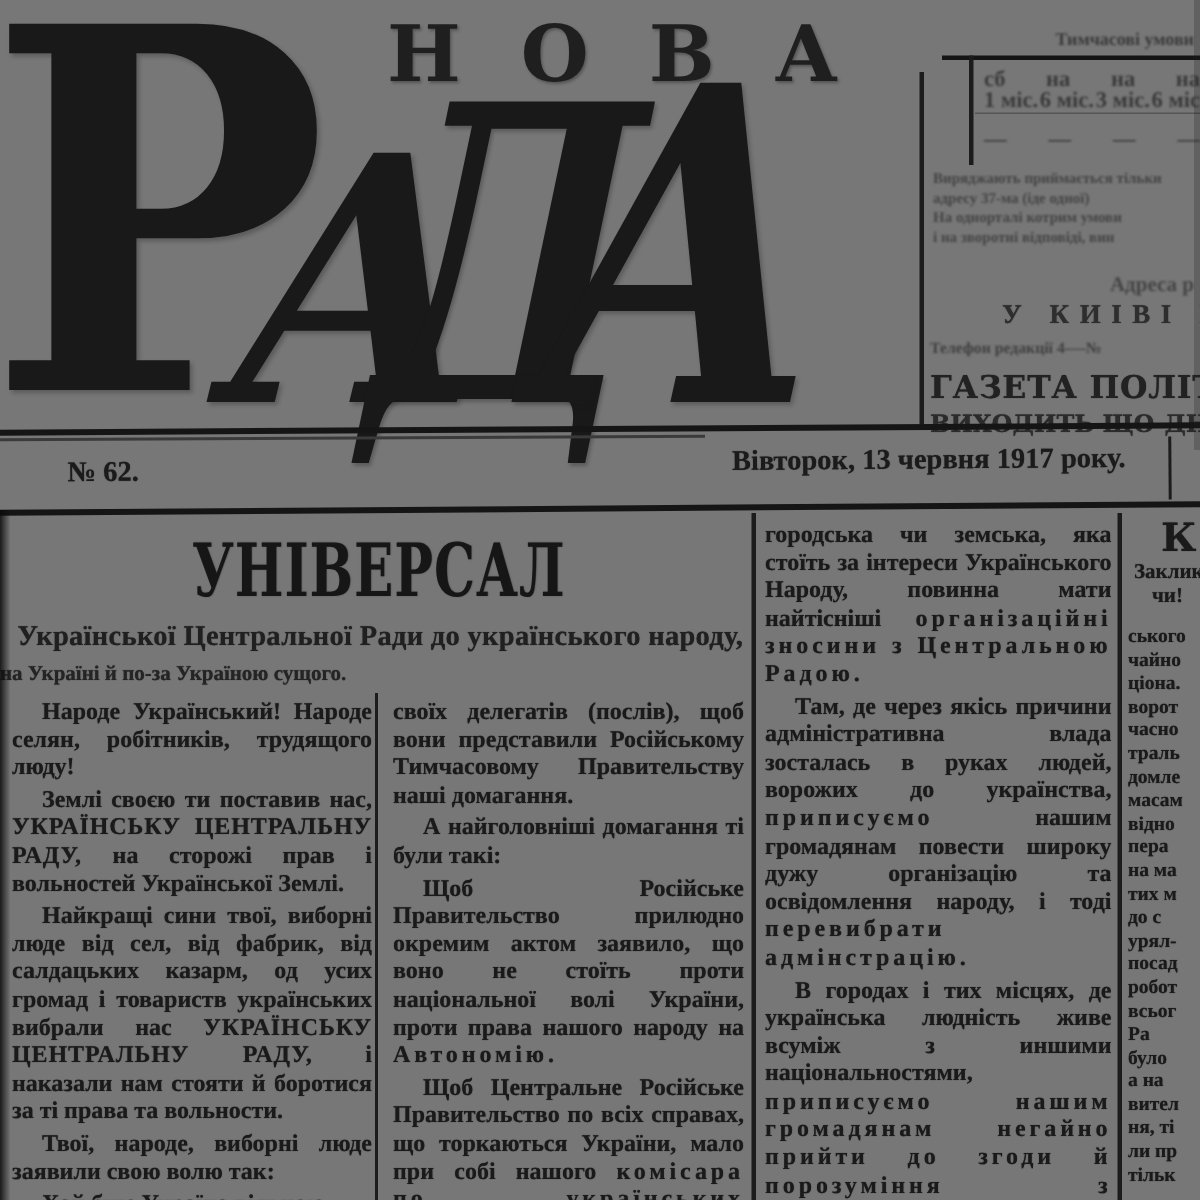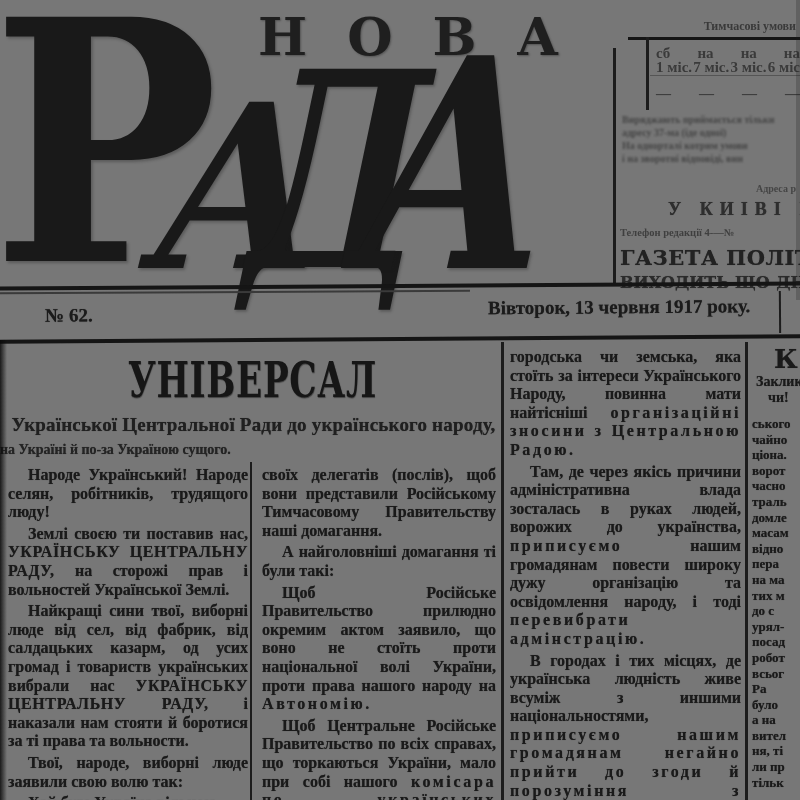--- a/index.html
+++ b/index.html
@@ -32,21 +32,21 @@
   .mast-a1{font-size:228px;left:148px;top:74px;font-style:italic;transform:skewX(-4deg) scaleX(0.92);transform-origin:left bottom;}
   .mast-d {font-size:272px;left:242px;top:36px;font-style:italic;transform:skewX(-4deg) scaleX(0.72);transform-origin:left bottom;}
   .mast-a2{font-size:292px;left:352px;top:20px;font-style:italic;transform:skewX(-4deg) scaleX(0.80);transform-origin:left bottom;}
   
   .infobox{position:absolute;left:620px;top:0;width:180px;height:283px;margin-top:15px;}
   .blurry{filter:blur(0.7px);color:#3a3a3a;}
   .terms-title{position:absolute;left:0;top:4px;width:176px;text-align:right;font-size:12px;font-weight:700;}
   .trow{position:absolute;left:36px;width:144px;display:flex;justify-content:space-between;font-size:15px;font-weight:700;}
   .trow .tcell{display:inline-block;}
   .fineprint{position:absolute;left:2px;top:98px;width:178px;font-size:10px;font-weight:700;line-height:13px;filter:blur(0.8px);color:#444;}
-  .addr-line{position:absolute;left:0;top:168px;width:176px;text-align:right;font-size:10px;font-weight:700;filter:blur(0.6px);color:#454545;}
+  .addr-line{position:absolute;left:0;top:168px;width:176px;text-align:right;font-size:14px;font-weight:700;filter:blur(0.6px);color:#454545;}
   .city-line{position:absolute;left:48px;top:184px;font-size:18px;font-weight:700;letter-spacing:7px;white-space:nowrap;filter:blur(0.4px);color:#2e2e2e;}
   .phone-line{position:absolute;left:0;top:212px;width:180px;font-size:10.5px;font-weight:700;white-space:nowrap;filter:blur(0.7px);color:#3f3f3f;}
   .gazeta-line{position:absolute;left:0;top:230px;font-size:21px;font-weight:700;font-family:"DejaVu Serif",serif;white-space:nowrap;letter-spacing:0.5px;filter:blur(0.3px);color:#222;}
   .schedule-line{position:absolute;left:0;top:258px;font-size:16px;font-weight:700;font-family:"DejaVu Serif",serif;white-space:nowrap;filter:blur(0.5px);color:#2b2b2b;}
   
   .dateline{position:absolute;left:0;top:294px;width:800px;height:42px;transform:rotate(-0.45deg);}
   .issue-no{position:absolute;left:45px;top:8px;font-size:19px;font-weight:700;}
   .date-text{position:absolute;left:488px;top:4px;font-size:19px;font-weight:700;white-space:nowrap;}
   
   .headline{
@@ -109,21 +109,21 @@
     <div class="rule-h" style="left:8px;top:22px;width:172px;height:3px;"></div>
     <div class="rule-v" style="left:26px;top:22px;width:3px;height:73px;"></div>
     <div class="trow blurry" style="top:30px;">
         <div class="tcell">сб</div>
         <div class="tcell">на</div>
         <div class="tcell">на</div>
         <div class="tcell">на</div>
       </div>
     <div class="trow blurry" style="top:44px;">
         <div class="tcell">1 міс.</div>
-        <div class="tcell">7 міс.</div>
+        <div class="tcell">6 міс.</div>
         <div class="tcell">3 міс.</div>
         <div class="tcell">6 міс</div>
       </div>
     <div class="rule-h" style="left:30px;top:60px;width:150px;height:1px;background:#555;"></div>
     <div class="trow blurry" style="top:70px;">
         <div class="tcell">—</div>
         <div class="tcell">—</div>
         <div class="tcell">—</div>
         <div class="tcell">—</div>
       </div>

